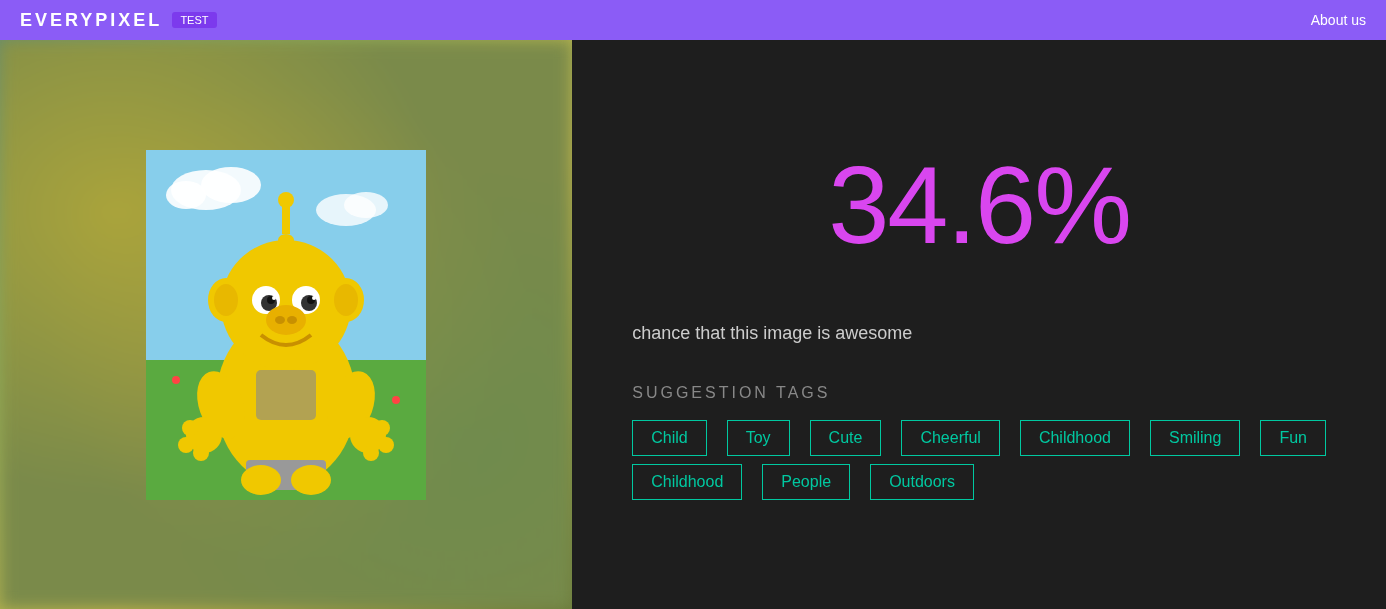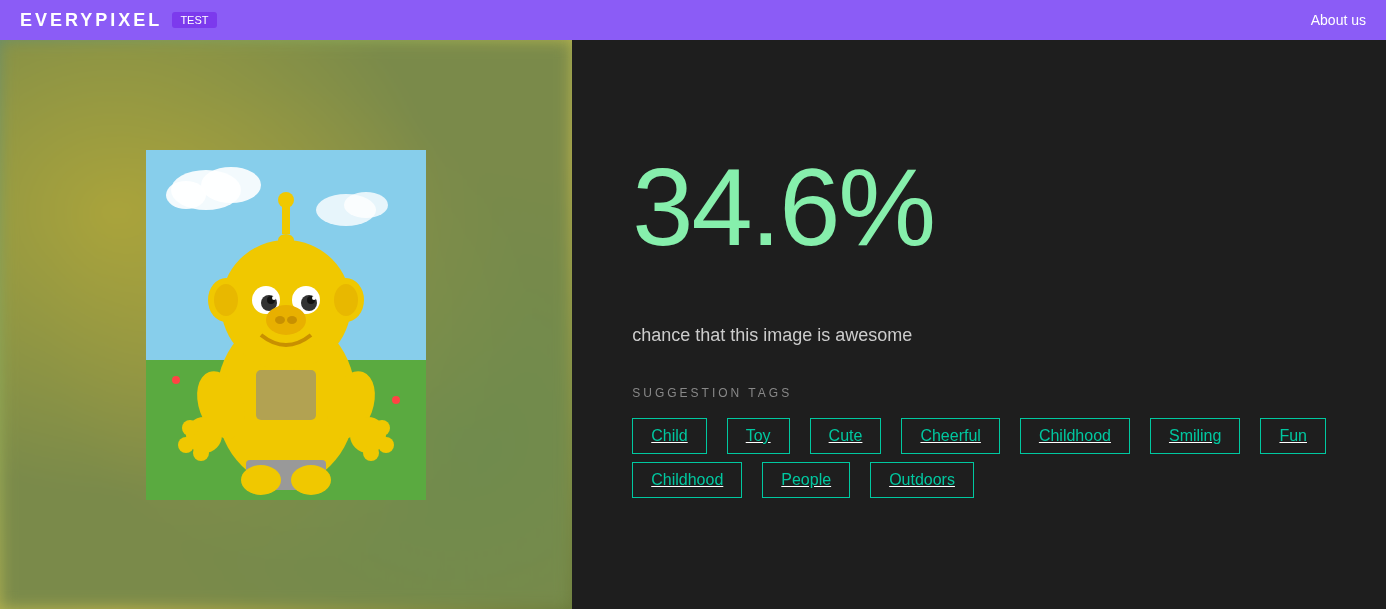--- a/index.html
+++ b/index.html
@@ -114,52 +114,52 @@
       background-color: #1e1e1e;
       padding: 50px 60px;
       display: flex;
       flex-direction: column;
       justify-content: center;
     }
 
     .score {
       font-size: 110px;
       font-weight: 200;
-      color: #86efac;
+      color: #d946ef;
       line-height: 1;
       margin-bottom: 19px;
       letter-spacing: -2px;
+      text-align: center;
     }
 
     .score-subtitle {
       font-size: 18px;
       color: #cccccc;
       margin-bottom: 40px;
       font-weight: 300;
       margin-top: 44px;
     }
 
     .suggestion-label {
-      font-size: 12px;
+      font-size: 16px;
       letter-spacing: 3px;
       color: #888888;
       margin-bottom: 18px;
       text-transform: uppercase;
     }
 
     .tags-container {
       display: flex;
       flex-direction: column;
       gap: 8px;
     }
 
     .tags-row {
       display: flex;
       gap: 20px;
-      text-decoration: underline;
     }
 
     .tag {
       border: 1px solid #00c8a0;
       color: #00c8a0;
       padding: 8px 18px;
       font-size: 16px;
       background: transparent;
       cursor: pointer;
       white-space: nowrap;

